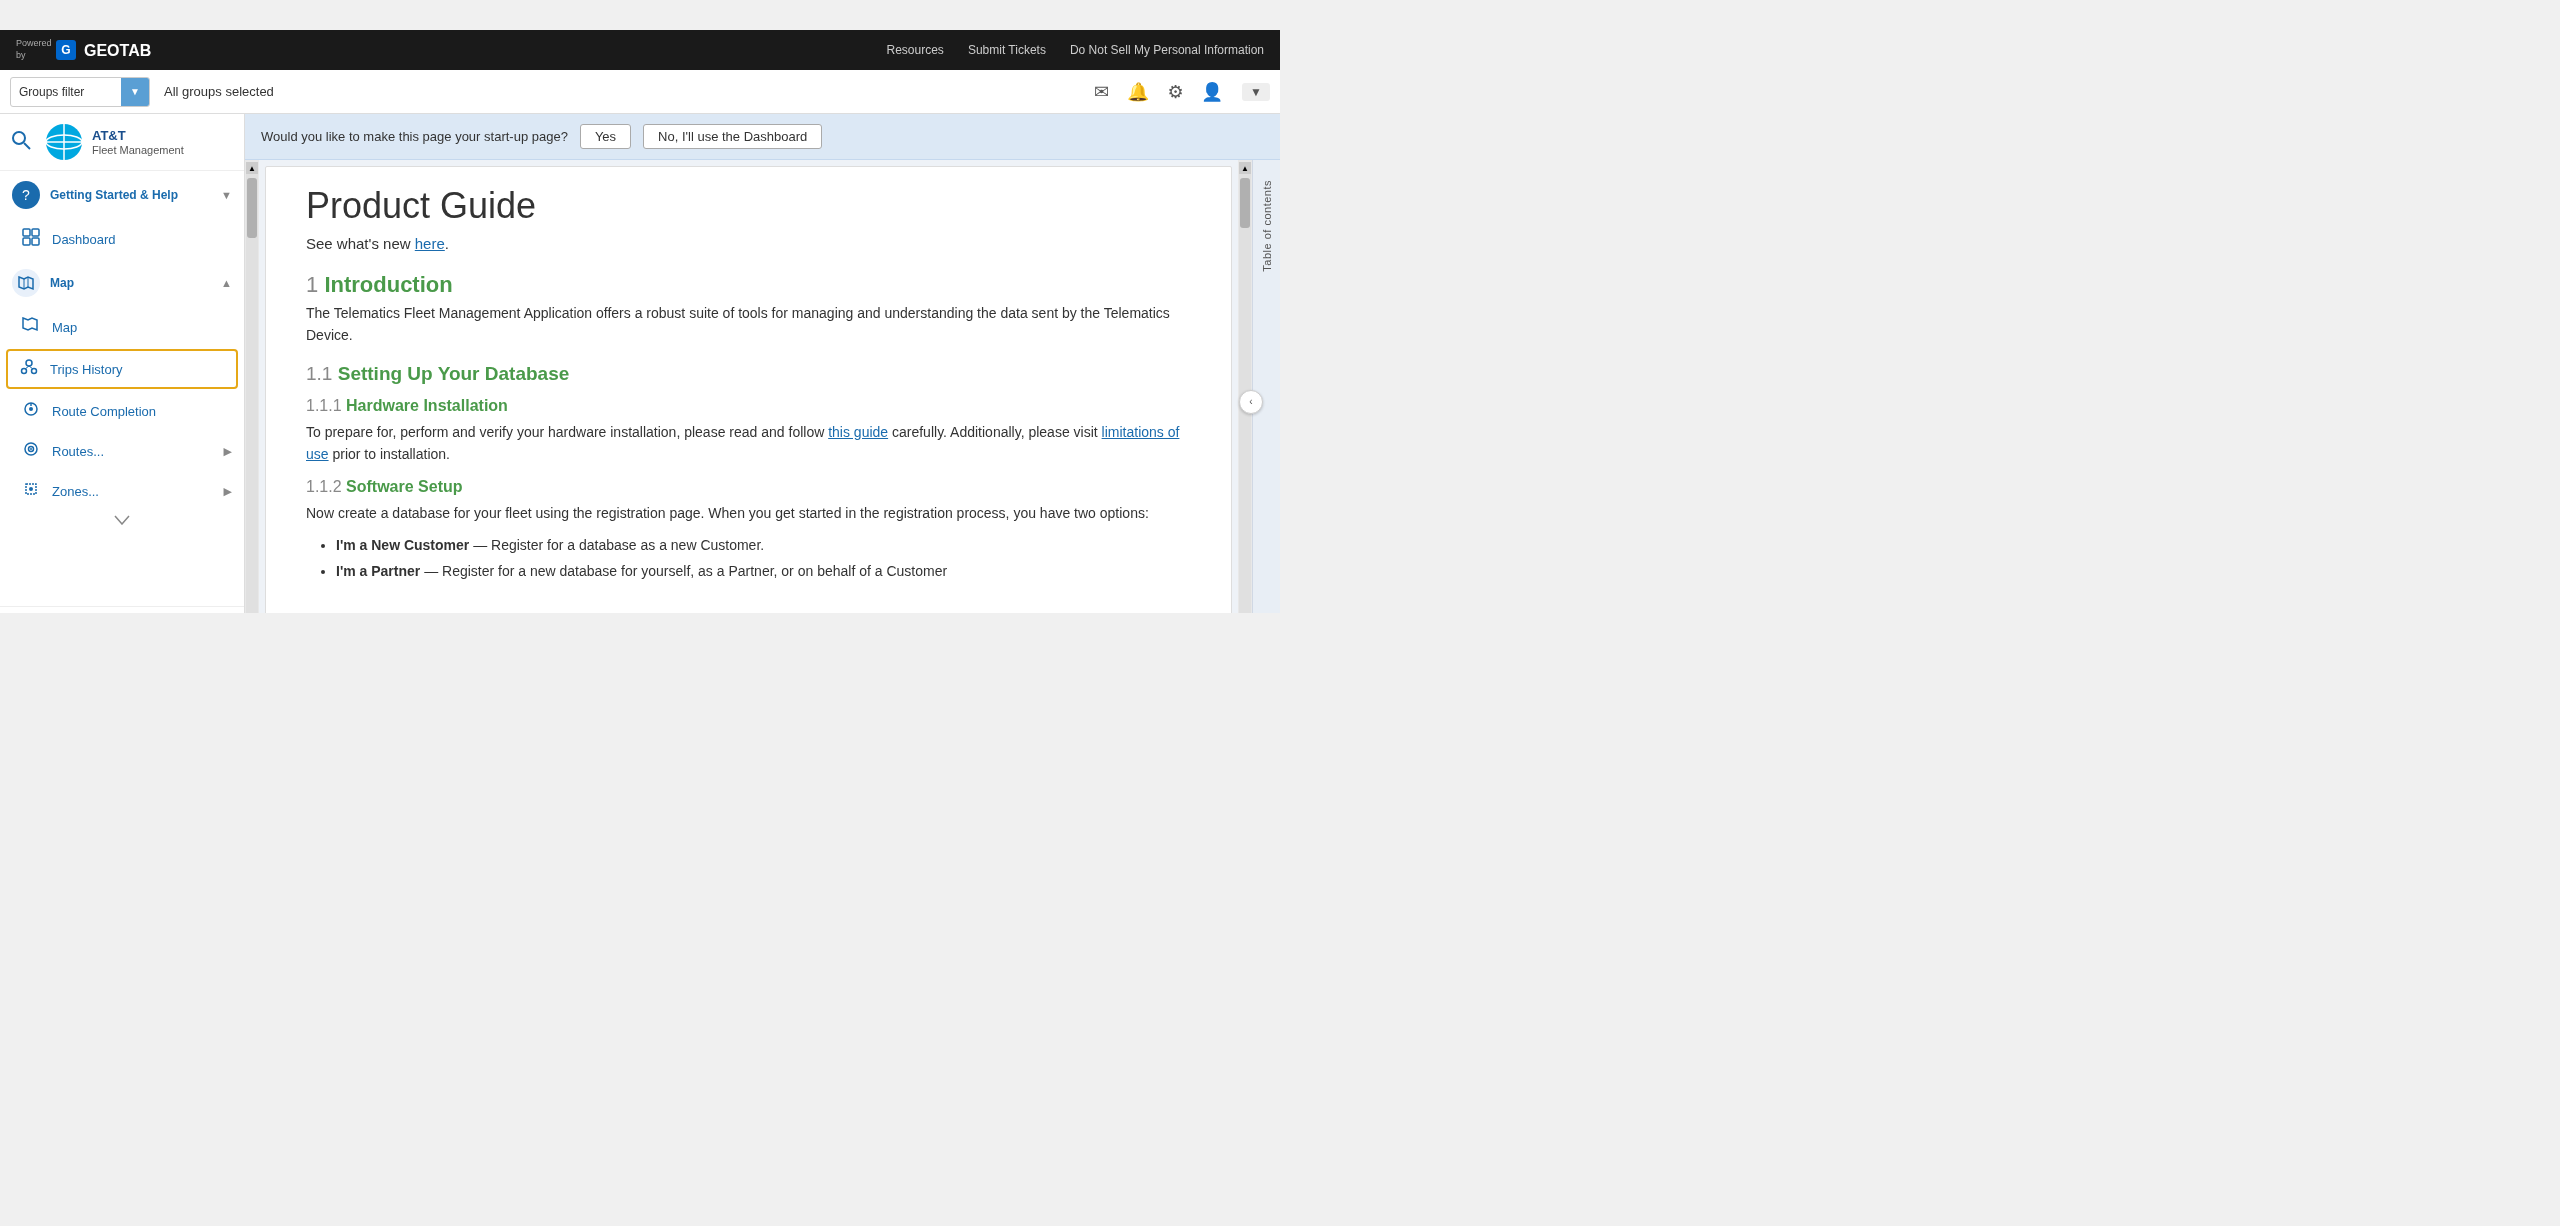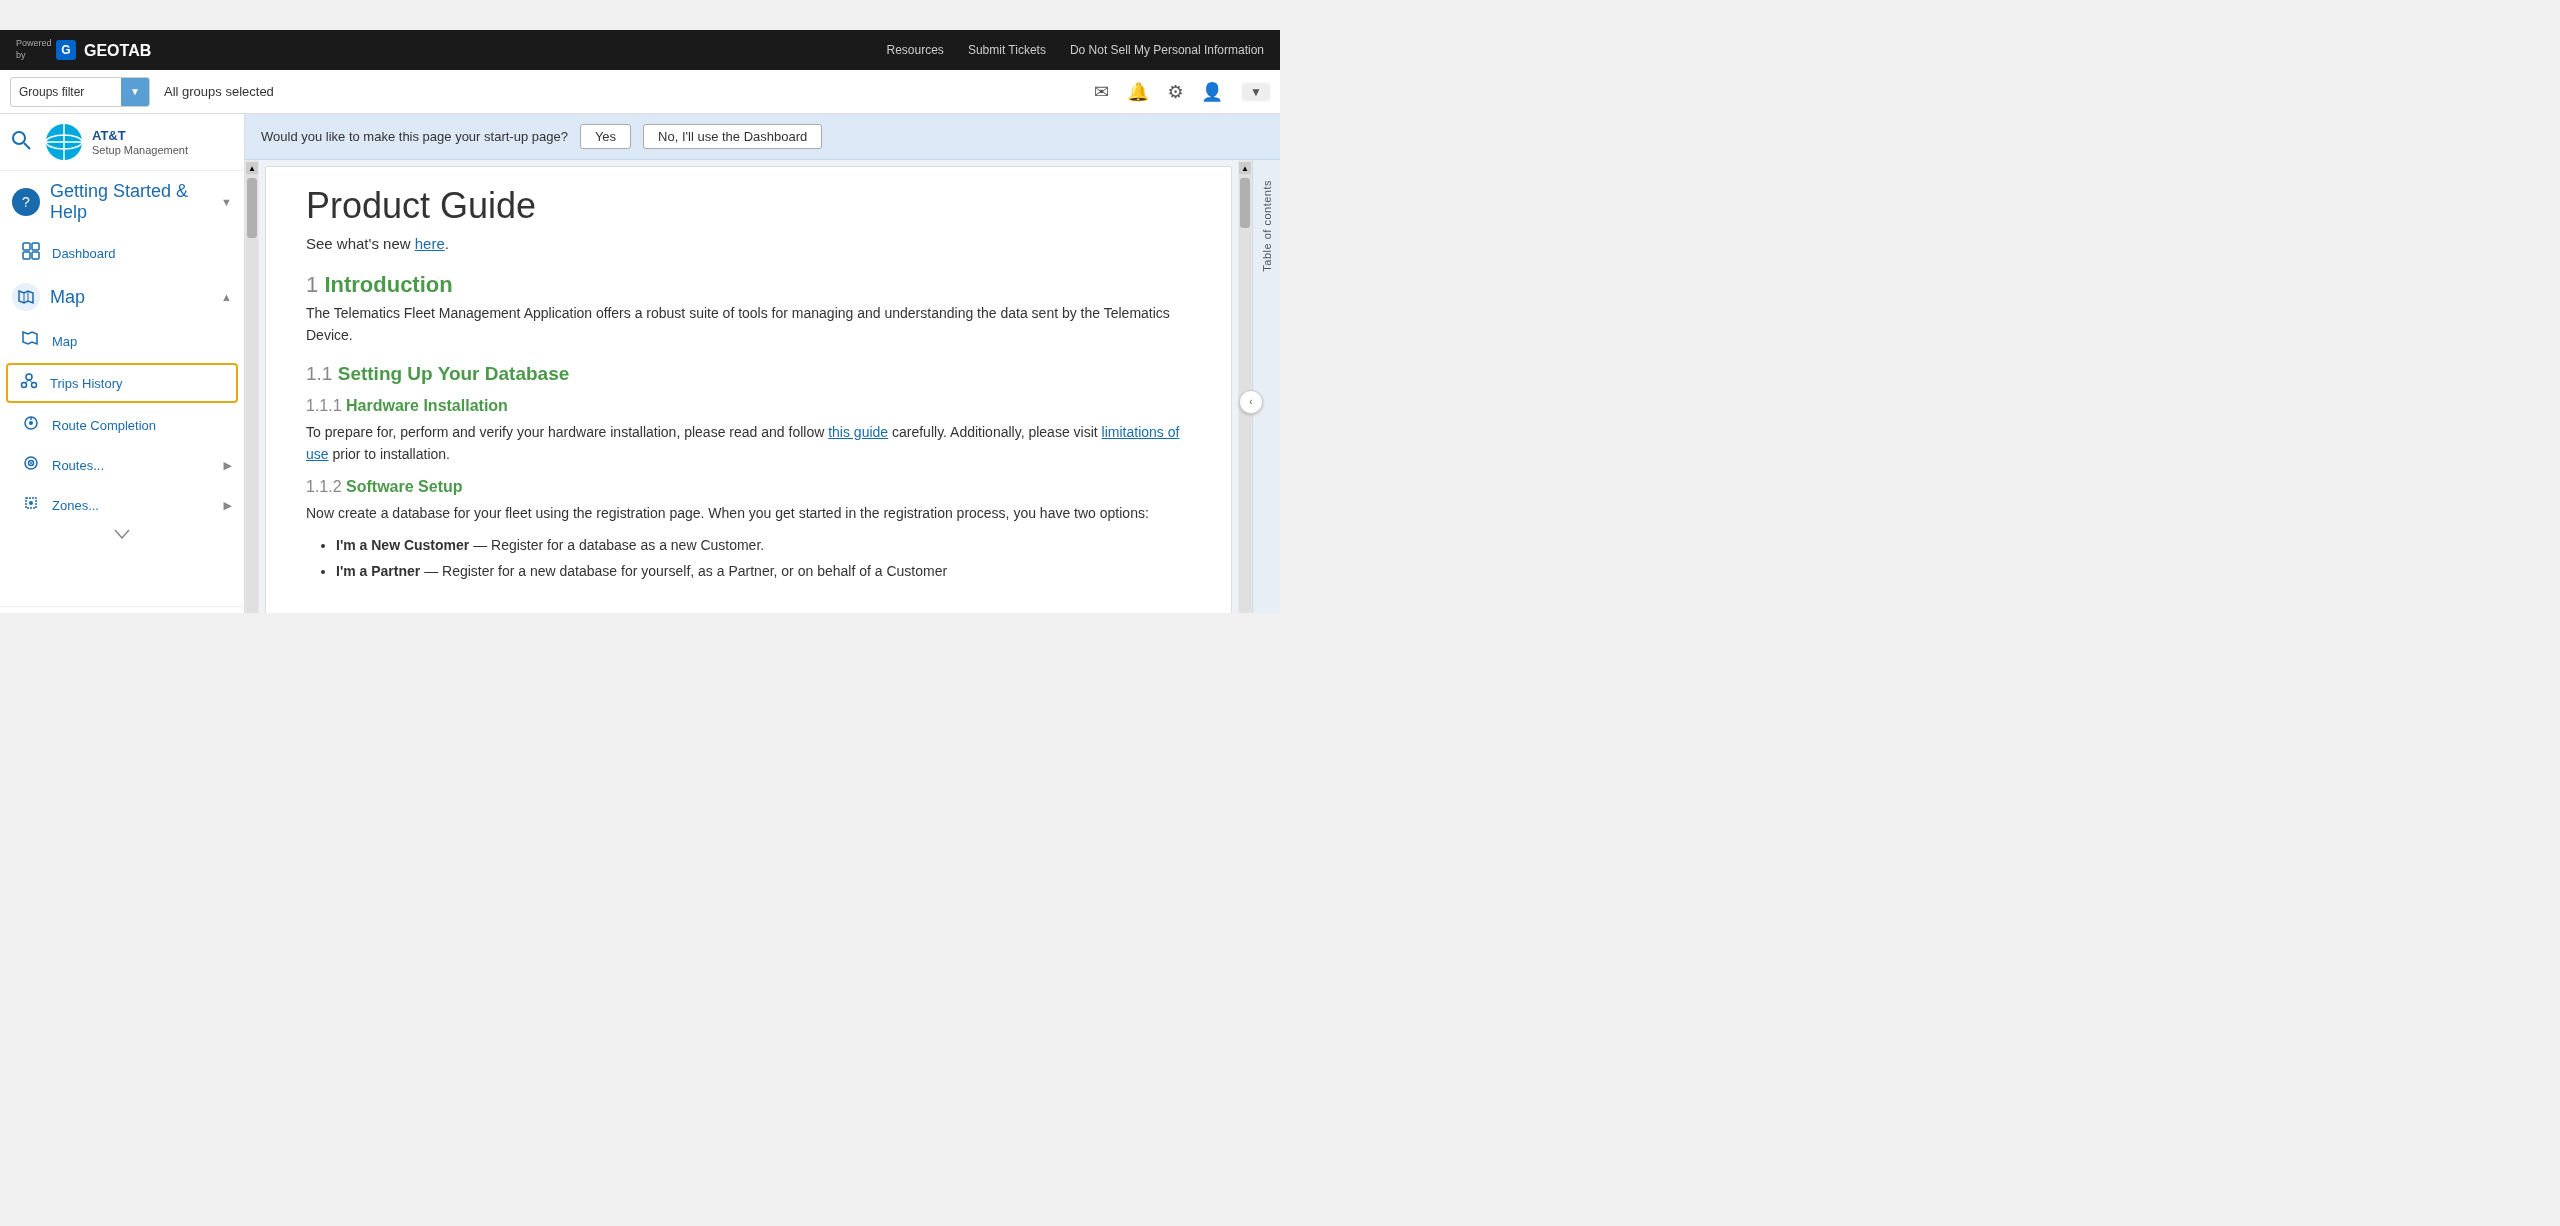--- a/index.html
+++ b/index.html
@@ -99,21 +99,21 @@
       display: flex;
       align-items: center;
       padding: 10px 12px;
       cursor: pointer;
       gap: 10px;
       background: #fff;
     }
     .section-icon { width: 28px; height: 28px; border-radius: 50%; display: flex; align-items: center; justify-content: center; font-size: 14px; }
     .section-icon-blue { background: #1a6bad; color: white; }
     .section-icon-light { background: #e8f0fa; color: #1a6bad; }
-    .section-label { flex: 1; font-size: 18px; color: #1a6bad; font-weight: 400; }
+    .section-label { flex: 1; font-size: 12px; color: #1a6bad; font-weight: 700; }
     .section-chevron { font-size: 11px; color: #888; }
 
     .sidebar-item {
       display: flex;
       align-items: center;
       padding: 9px 12px 9px 20px;
       cursor: pointer;
       gap: 10px;
       background: #fff;
     }
@@ -287,21 +287,21 @@
       </span>
       <div style="display:flex;align-items:center;gap:8px;flex:1;">
         <svg width="40" height="40" viewBox="0 0 40 40">
           <circle cx="20" cy="20" r="18" fill="#00a8e0"></circle>
           <ellipse cx="20" cy="20" rx="18" ry="7" fill="none" stroke="white" stroke-width="1.5"></ellipse>
           <line x1="2" y1="20" x2="38" y2="20" stroke="white" stroke-width="1.5"></line>
           <line x1="20" y1="2" x2="20" y2="38" stroke="white" stroke-width="1.5"></line>
         </svg>
         <div>
           <div id="sidebar-company">AT&amp;T</div>
-          <div id="sidebar-subtitle">Setup Management</div>
+          <div id="sidebar-subtitle">Fleet Management</div>
         </div>
       </div>
     </div>
 
     <div class="sidebar-section-header">
       <div class="section-icon section-icon-blue">?</div>
       <span class="section-label">Getting Started &amp; Help</span>
       <span class="section-chevron">▼</span>
     </div>
 

